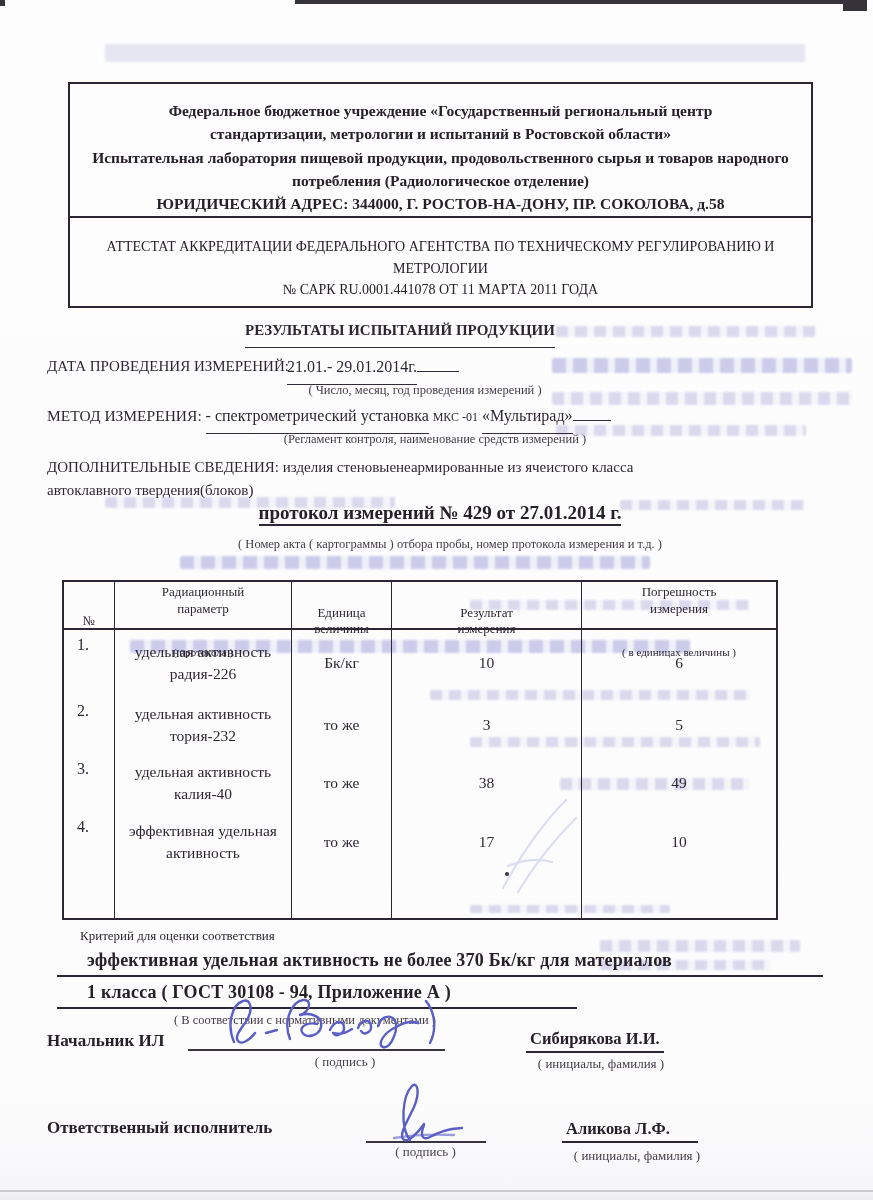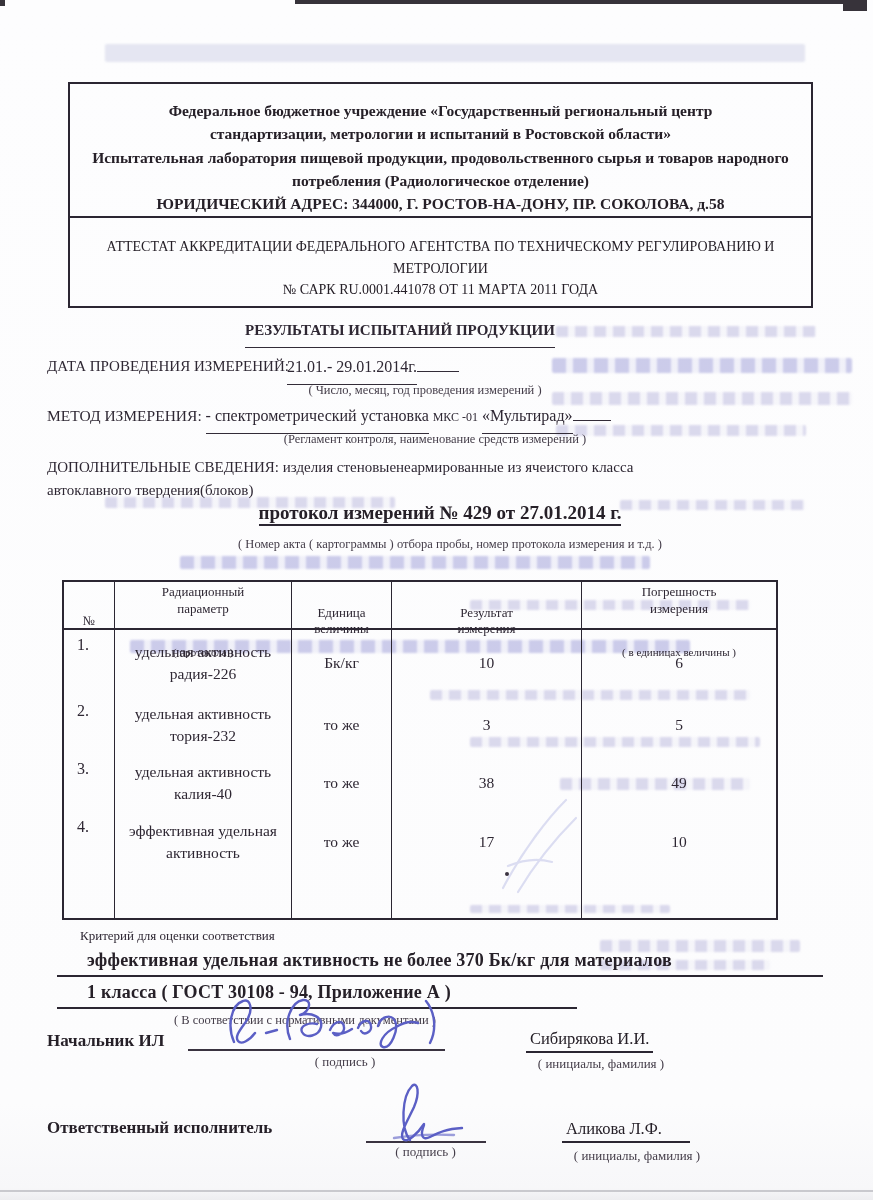--- a/index.html
+++ b/index.html
@@ -62,21 +62,21 @@
   .td{
     border-right:1.5px solid #2b2632;display:flex;align-items:center;justify-content:center;
     font-size:15.5px;line-height:1.4;text-align:center;color:#2e2733;white-space:pre-line;
   }
   .td.numcell{align-items:flex-start;justify-content:flex-start;padding:4px 0 0 13px;font-size:16px;box-sizing:border-box;}
   
   .crit-line{border-bottom:2px solid #2b2632;font-weight:bold;font-size:18px;color:#262028;padding:0 0 4px 30px;box-sizing:border-box;letter-spacing:.2px;}
   
   .sig-label{font-weight:bold;font-size:17px;color:#262028;}
   .sig-line{border-bottom:2px solid #3a3340;}
-  .sig-name{font-weight:normal;font-size:16.5px;color:#262028;border-bottom:2px solid #2b2632;padding:0 4px 2px 4px;}
+  .sig-name{font-weight:bold;font-size:16.5px;color:#262028;border-bottom:2px solid #2b2632;padding:0 4px 2px 4px;}
   svg.sig{overflow:visible;}
   svg.sig path{fill:none;stroke:#5b5fc5;stroke-width:2.4;stroke-linecap:round;stroke-linejoin:round;}
   .dot{width:4px;height:4px;border-radius:50%;background:#3a3340;}
   .bottom-edge{left:0;top:1190px;width:873px;height:2px;background:#c9c9ce;}
 </style>
 </head>
 <body>
 
 <div class="page">
 

